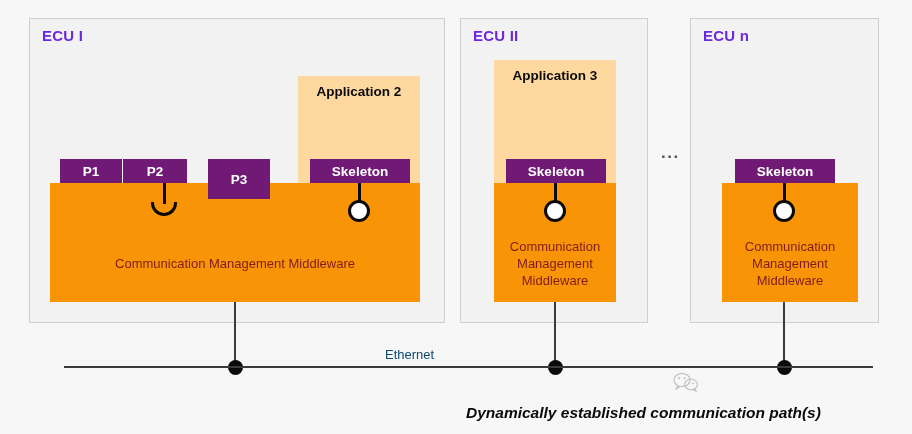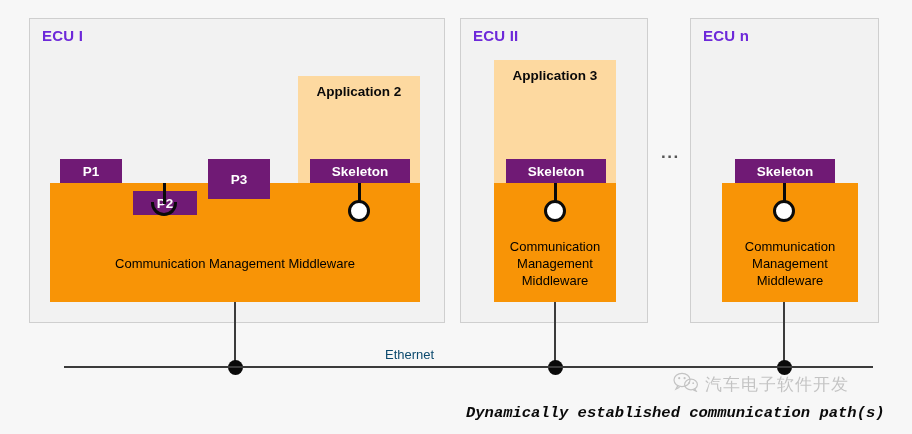--- a/index.html
+++ b/index.html
@@ -68,21 +68,21 @@
     position: absolute;
     background: #f89406;
     box-sizing: border-box;
   }
   .mw-label {
     position: absolute;
     left: 0;
     right: 0;
     text-align: center;
     font-size: 13px;
-    color: #000000;
+    color: #7f1d1d;
     line-height: 17px;
   }
 
   
   .chip {
     position: absolute;
     background: #701a75;
     color: #ffffff;
     font-size: 13.5px;
     font-weight: bold;
@@ -190,21 +190,21 @@
 
   <div class="app" style="left:298px; top:76px; width:122px; height:123px;">
     <div class="app-title">Application 2</div>
   </div>
 
   <div class="mw" style="left:50px; top:183px; width:370px; height:119px;">
     <div class="mw-label" style="top:72px;">Communication Management Middleware</div>
   </div>
 
   <div class="chip" style="left:60px; top:159px; width:62px; height:24px;">P1</div>
-  <div class="chip" style="left:133px; top:159px; width:64px; height:24px;margin-top:32px;">P2</div>
+  <div class="chip" style="left:123px; top:159px; width:64px; height:24px;">P2</div>
   <div class="chip" style="left:208px; top:159px; width:62px; height:40px;">P3</div>
   <div class="chip" style="left:310px; top:159px; width:100px; height:24px;">Skeleton</div>
 
   <div class="stem" style="left:163px; top:183px; height:21px;"></div>
   <div class="socket" style="left:151px; top:202px;"></div>
 
   <div class="stem" style="left:358px; top:183px; height:19px;"></div>
   <div class="ball" style="left:348px; top:200px;"></div>
 
   <div class="drop" style="left:234px; top:302px; height:65px;"></div>
@@ -260,18 +260,17 @@
           <path d="M21.6 16.6 L23.2 19.2 L20.3 17.9"></path>
         </g>
         <g fill="#9a9a9a">
           <circle cx="6.2" cy="6.2" r="1.1"></circle>
           <circle cx="11.6" cy="6.2" r="1.1"></circle>
           <circle cx="15.8" cy="11.2" r="0.9"></circle>
           <circle cx="20.2" cy="11.2" r="0.9"></circle>
         </g>
       </svg>
     </span>
-    <span class="watermark-text">汽车电子软件开发</span>
-  </div>
-
-  <div class="caption" style="left:466px; top:404px;font-family:Liberation Mono, monospace;">Dynamically established communication path(s)</div>
+  </div>
+
+  <div class="caption" style="left:466px; top:404px;">Dynamically established communication path(s)</div>
 
 </div>
 
 </body></html>

